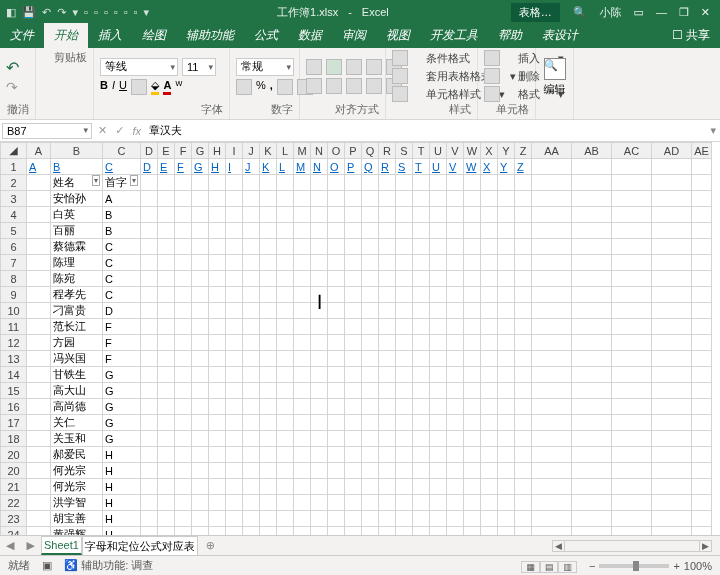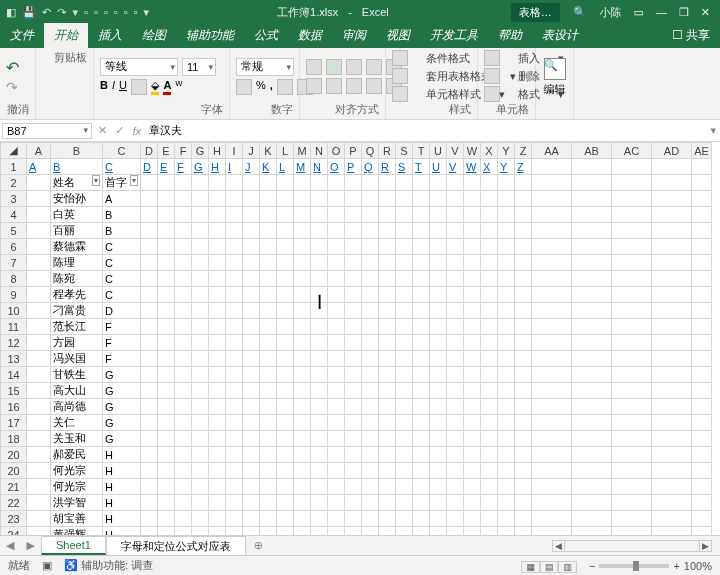--- a/index.html
+++ b/index.html
@@ -36,21 +36,21 @@
 .fxbar input { flex: 1; border: none; outline: none; font-size: 11px; }
 .sheet { flex: 1; overflow: hidden; position: relative; background: #fff; }
 table { border-collapse: collapse; table-layout: fixed; }
 th, td { border: 1px solid #d4d4d4; height: 16px; font-size: 11px; padding: 0 2px; overflow: hidden; white-space: nowrap; }
 th { background: #f0f0f0; font-weight: normal; color: #444; text-align: center; }
 .rowh { width: 26px; text-align: center; background: #f0f0f0; color: #444; }
 .link { color: #0563c1; text-decoration: underline; }
 .filterbtn { float: right; font-size: 8px; color: #666; border: 1px solid #aaa; padding: 0 1px; line-height: 9px; }
 .sheet-tabs { height: 20px; border-top: 1px solid #ccc; display: flex; align-items: center; font-size: 11px; background: #f3f2f1; }
 .sheet-tabs .nav { padding: 0 6px; color: #888; }
-.sheet-tabs .stab { padding: 2px 14px; border: 1px solid #ccc; background: #fff; border-bottom: none; }
+.sheet-tabs .stab { padding: 2px 2px; border: 1px solid #ccc; background: #fff; border-bottom: none; }
 .sheet-tabs .stab.active { color: #217346; border-bottom: 2px solid #217346; }
 .sheet-tabs .add { padding: 0 8px; color: #888; }
 .sheet-tabs .scroll { flex:1; display:flex; justify-content:flex-end; padding-right:8px;}
 .sheet-tabs .scroll .bar { width: 160px; height: 12px; border:1px solid #ccc; display:flex;}
 .sheet-tabs .scroll .bar span:first-child{width:12px;border-right:1px solid #ccc;text-align:center;font-size:9px;color:#666;}
 .sheet-tabs .scroll .bar span:last-child{width:12px;border-left:1px solid #ccc;margin-left:auto;text-align:center;font-size:9px;color:#666;}
 .status { height: 20px; background: #f3f2f1; border-top: 1px solid #ccc; display: flex; align-items: center; font-size: 11px; color: #555; padding: 2px 8px; gap: 12px; }
 .status .sp { flex: 1; }
 .status .views span { border: 1px solid #ccc; padding: 0 4px; font-size:9px;}
 .zoom { display: flex; align-items: center; gap: 4px; }

